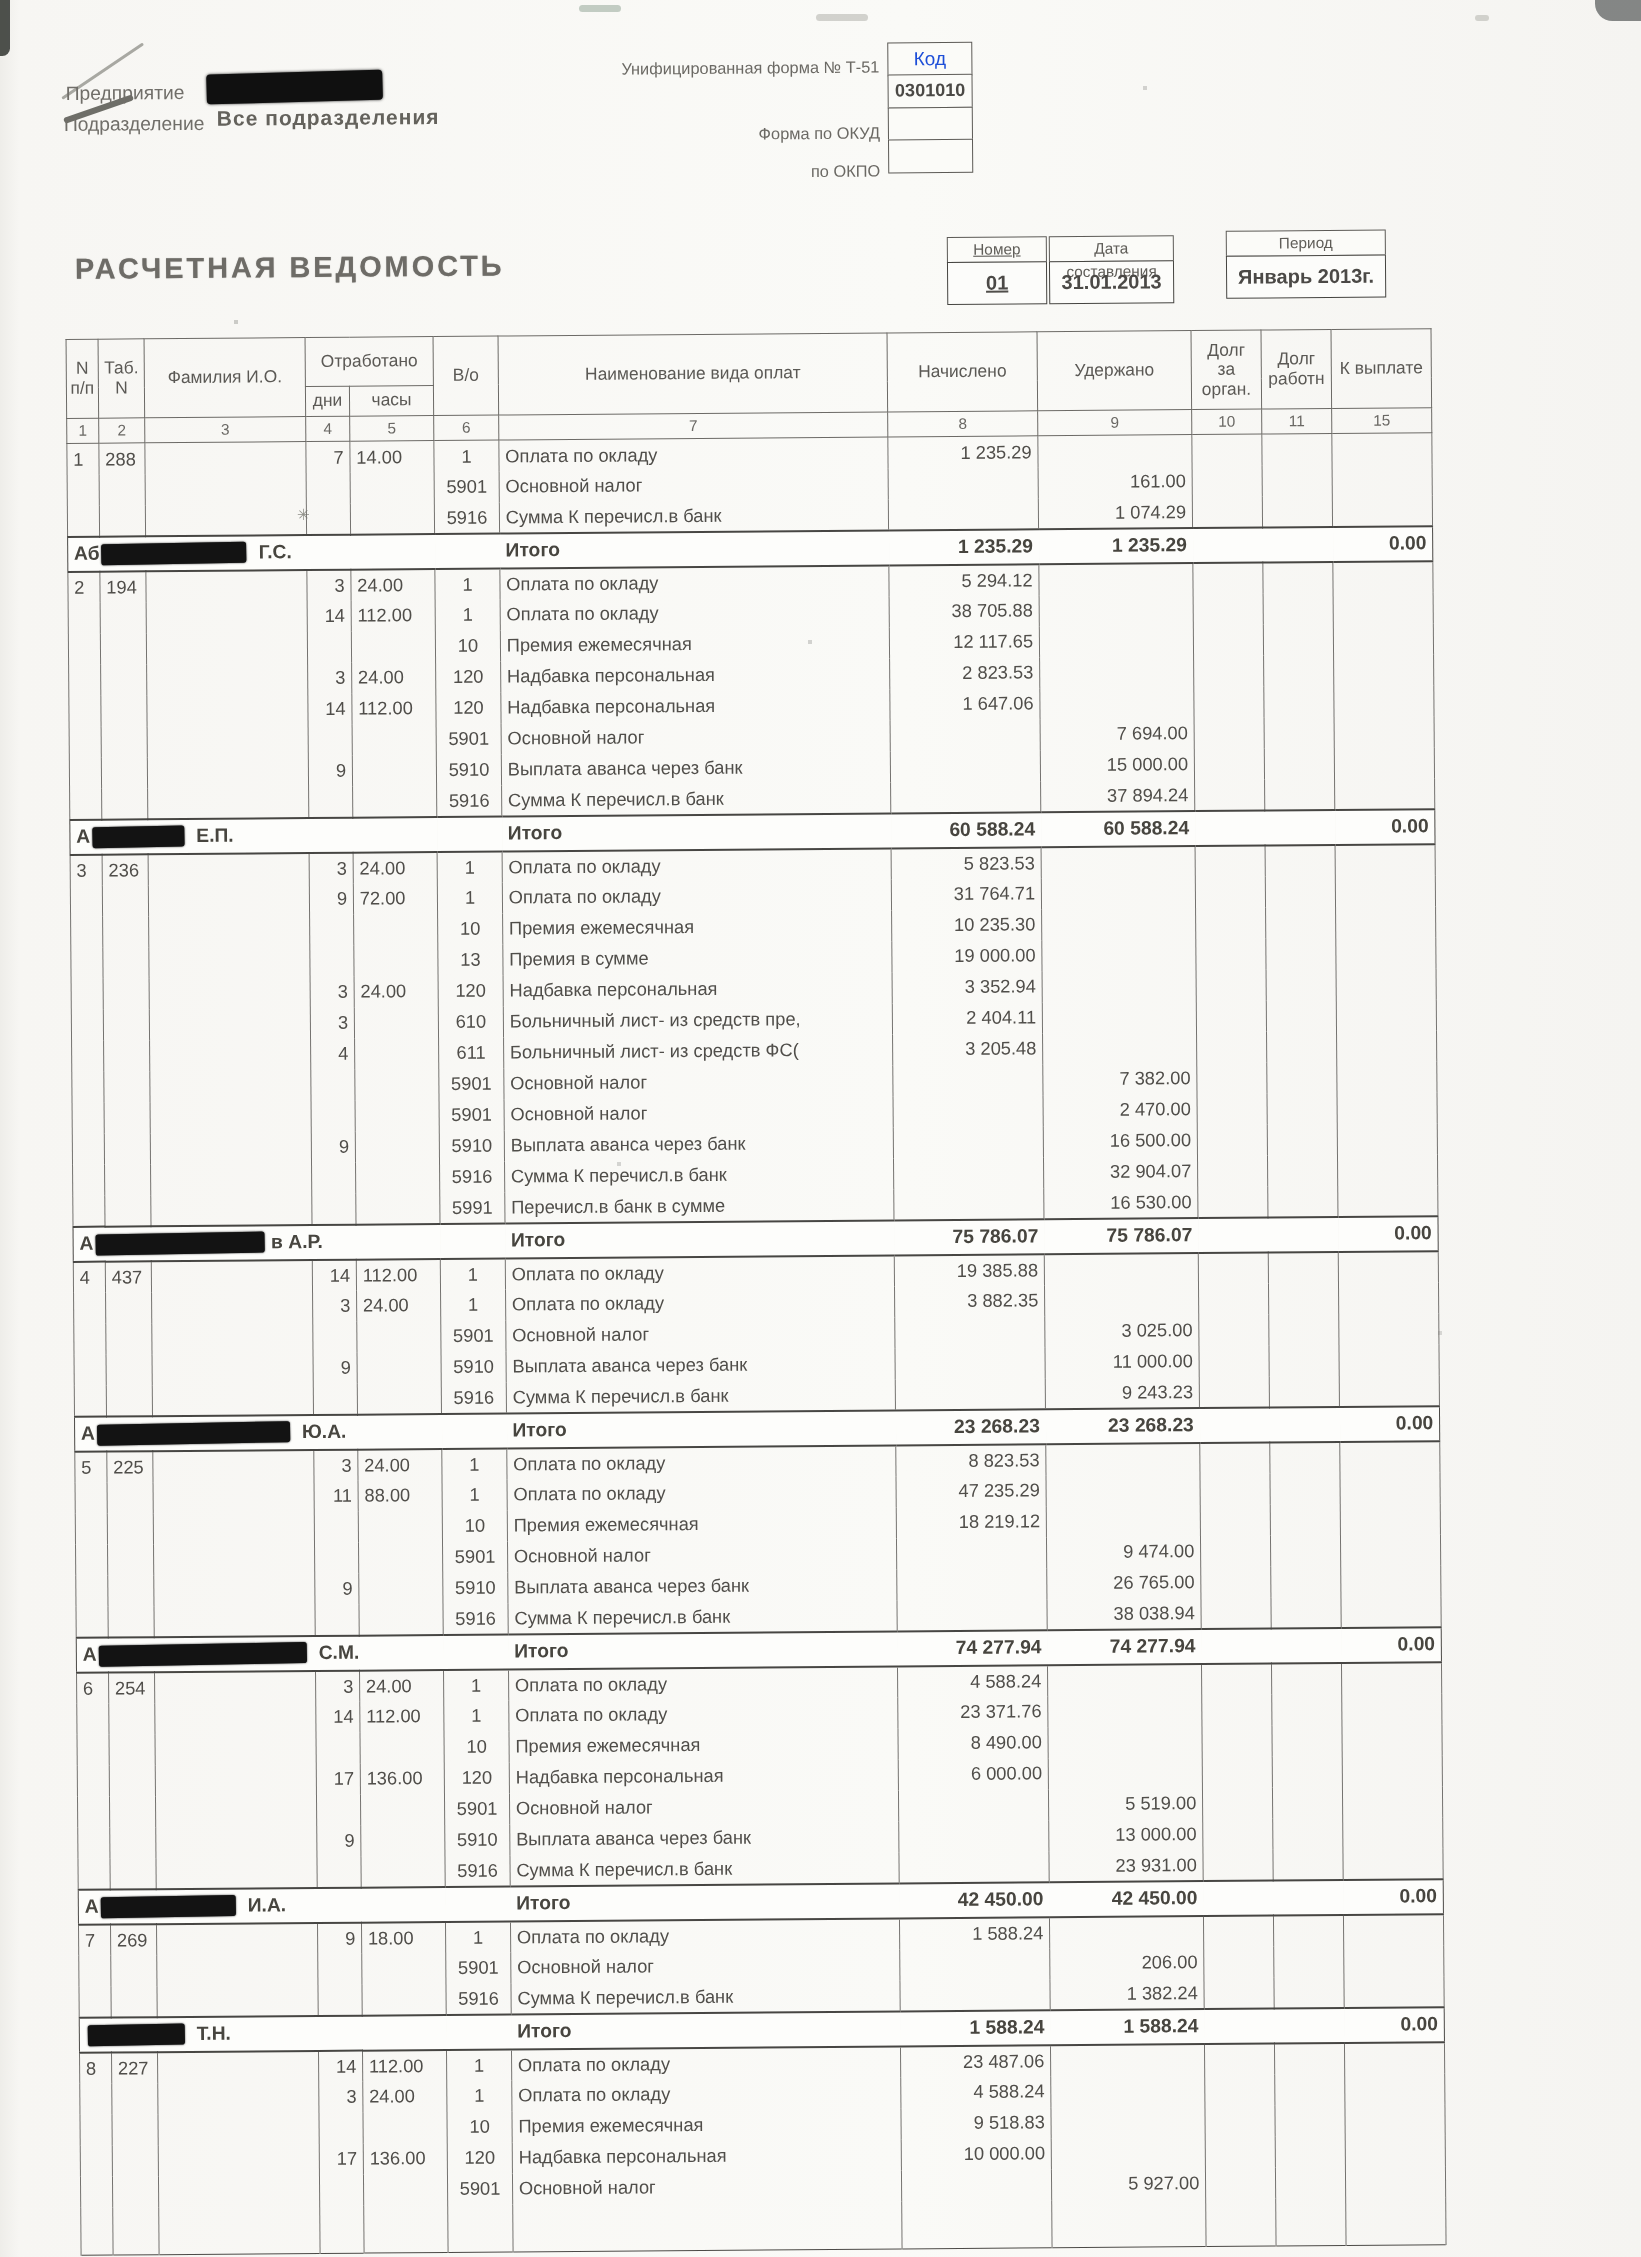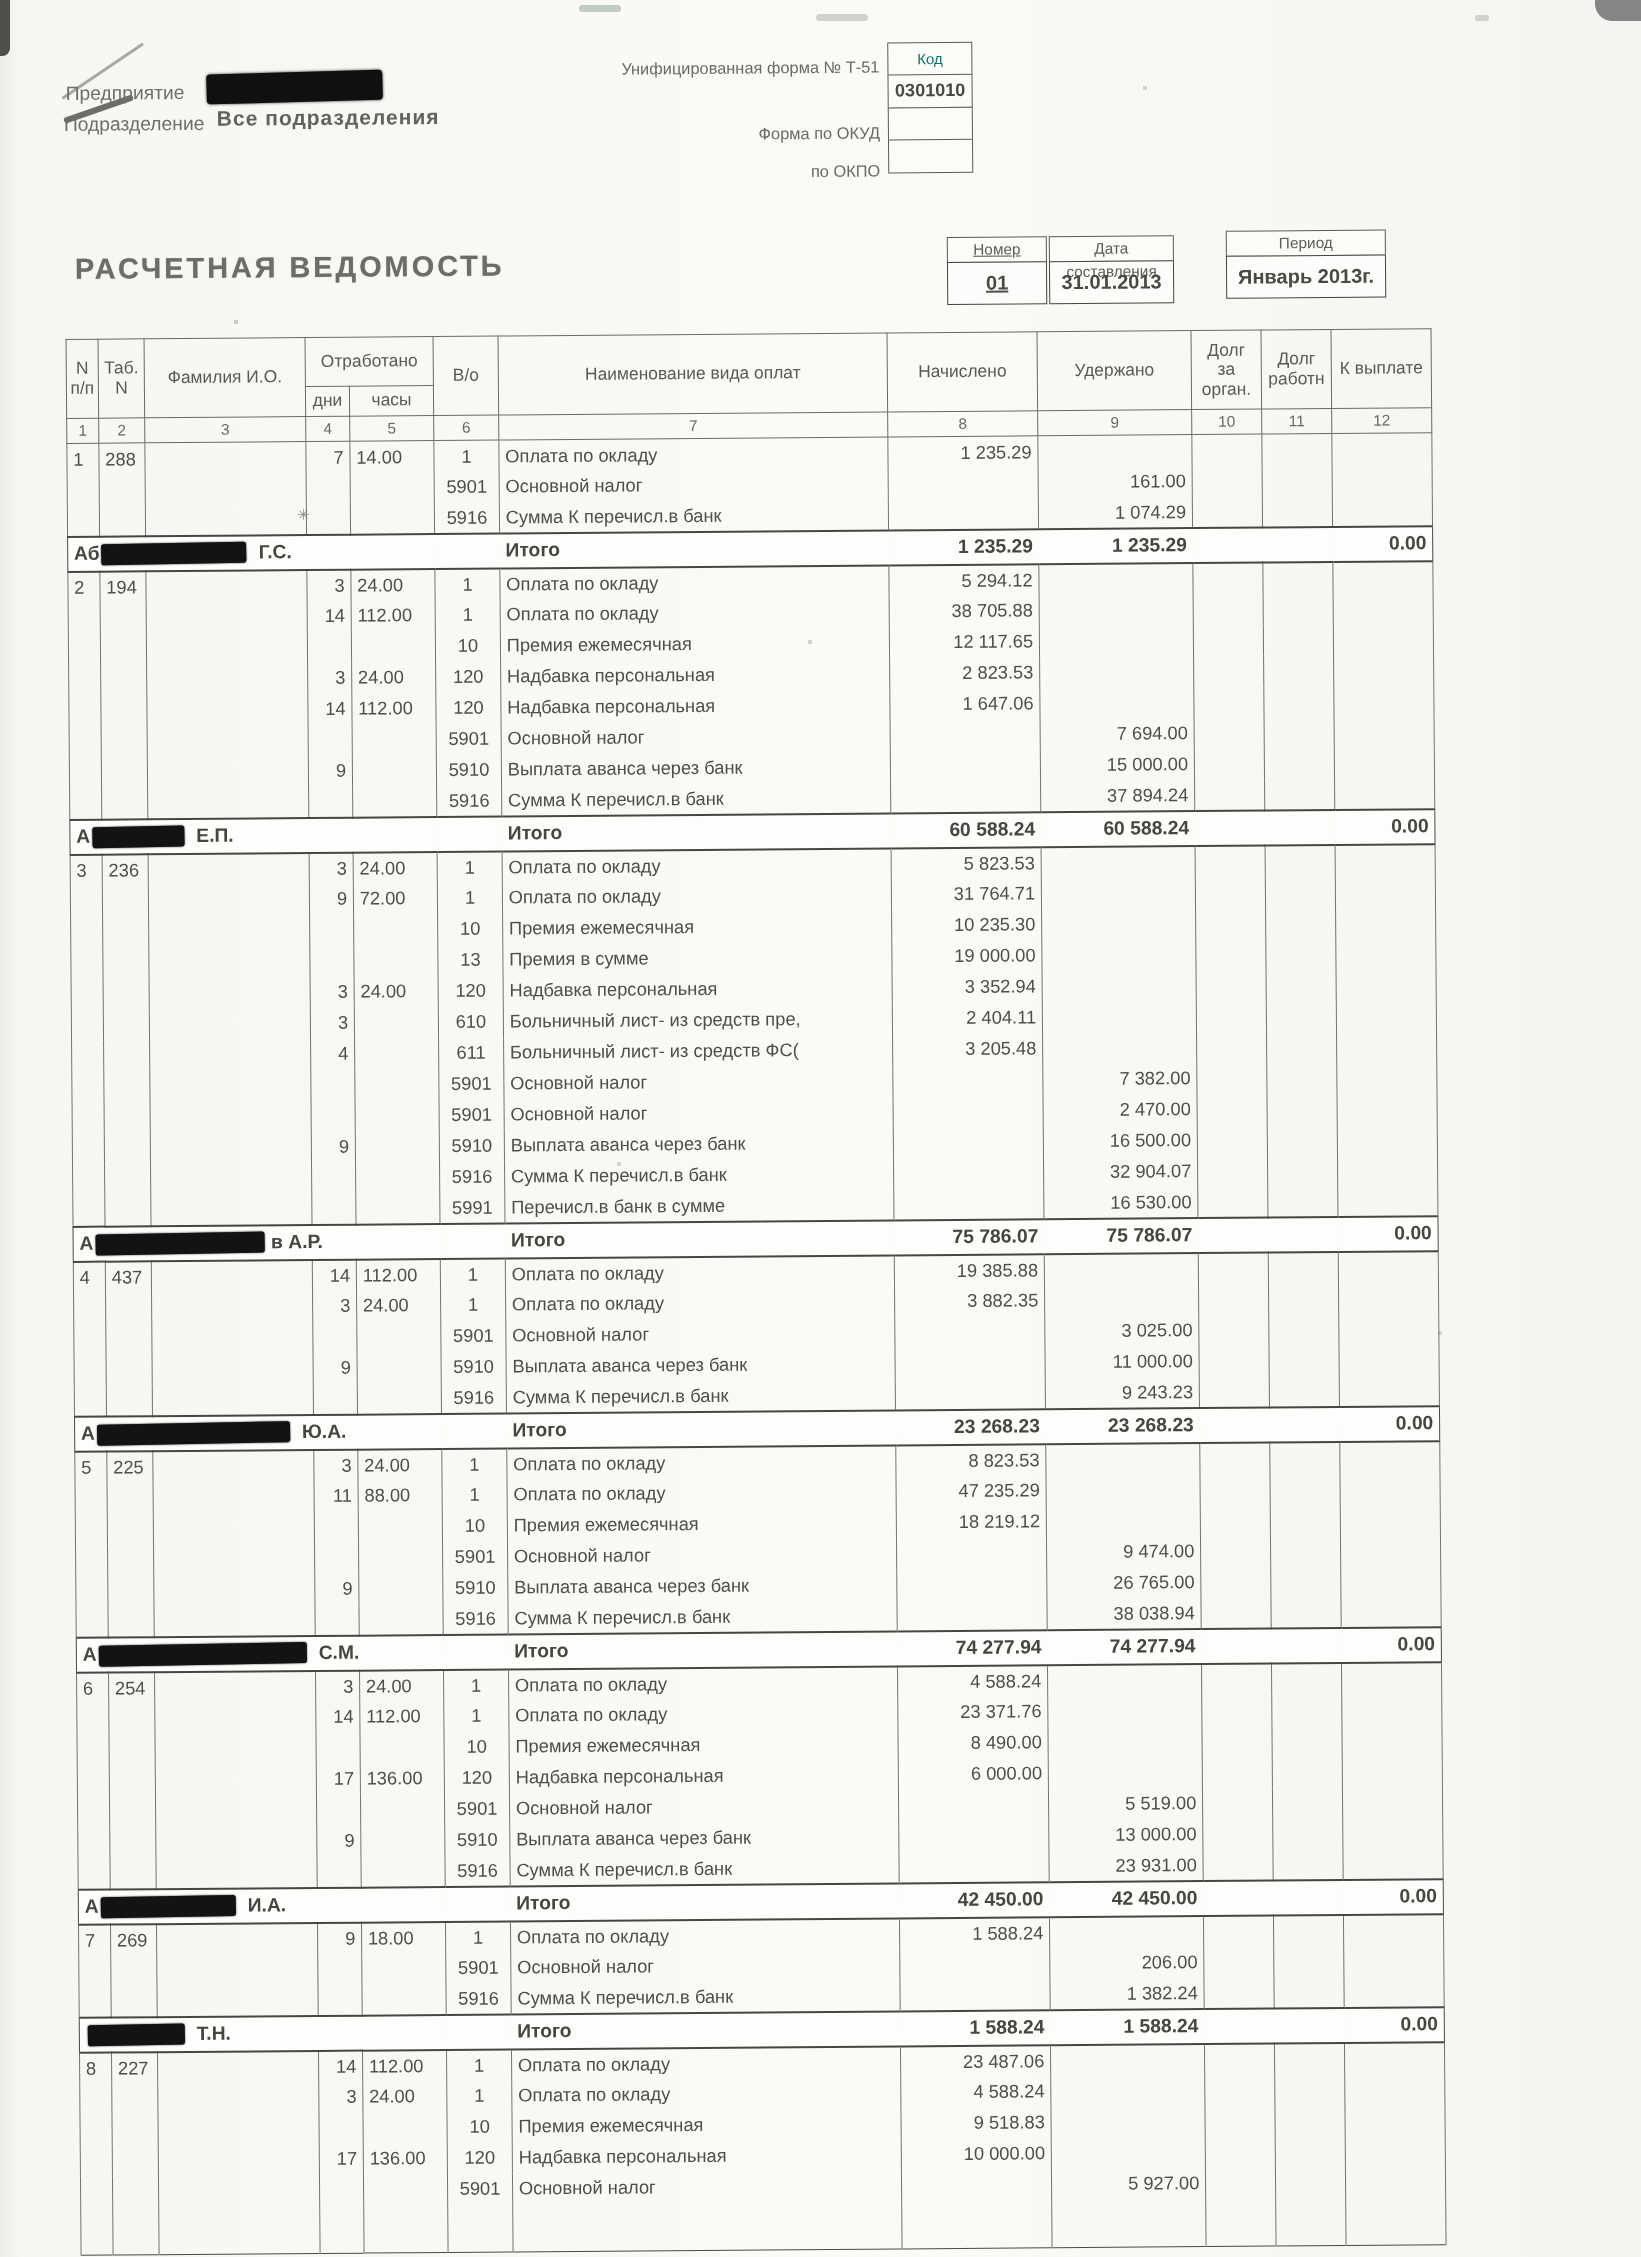--- a/index.html
+++ b/index.html
@@ -27,21 +27,21 @@
   .company-lbl{left:74px;top:77px;text-align:center;}
   .division-lbl{left:72px;top:108px;}
   .division-val{position:absolute;left:225px;top:102px;font-size:21px;font-weight:700;color:#64625c;letter-spacing:1px;}
   .redact-company{position:absolute;left:215px;top:68px;width:176px;height:30px;background:#101010;border-radius:3.9px;transform:rotate(-1.1deg);box-shadow:0 0 2.9px #222;}
 
   .form-note{position:absolute;left:618px;top:58px;width:270px;text-align:right;font-size:16.4px;color:#6b6964;}
   .okud-lbl{position:absolute;left:714px;top:124px;width:174px;text-align:right;font-size:16.4px;color:#6b6964;}
   .okpo-lbl{position:absolute;left:734px;top:162px;width:154px;text-align:right;font-size:16.4px;color:#6b6964;}
   .codecol{position:absolute;left:896px;top:44px;width:85px;}
   .codebox{box-sizing:border-box;border:1.5px solid #5c5a56;height:34px;line-height:31px;text-align:center;
-           font-size:15px;color:#0f766e;background:#fbfbf8;margin-top:-1.5px;}
+           font-size:19px;color:#1d4ed8;background:#fbfbf8;margin-top:-1.5px;}
   .codebox.val{font-weight:700;font-size:18px;color:#4b4946;border-width:1.9px;}
 
   .title{position:absolute;left:82px;top:247px;font-size:29px;font-weight:700;letter-spacing:2.9px;color:#6e6c67;
          text-shadow:0 0 1px rgba(110,108,103,.55);}
 
   .tag{position:absolute;}
   .tag .tlabel{box-sizing:border-box;border:1.5px solid #5c5a56;height:26px;line-height:23px;text-align:center;
                font-size:15.4px;color:#5f5d58;background:#fbfbf8;}
   .tag .tvalue{box-sizing:border-box;border:1.9px solid #454440;height:43px;line-height:40px;text-align:center;
                font-size:20px;font-weight:700;color:#4b4946;background:#fcfcfa;margin-top:-1px;}
@@ -168,21 +168,21 @@
           <th>2</th>
           <th>3</th>
           <th>4</th>
           <th>5</th>
           <th>6</th>
           <th>7</th>
           <th>8</th>
           <th>9</th>
           <th>10</th>
           <th>11</th>
-          <th>12</th>
+          <th>15</th>
         </tr>
       </thead>
       <tbody id="tbody">
           <tr class="data-row">
             <td class="c-npp">1</td>
             <td class="c-tab">288</td>
             <td class="c-name"></td>
             <td class="c-days">7</td>
             <td class="c-hours">14.00</td>
             <td class="c-vo">1</td>

